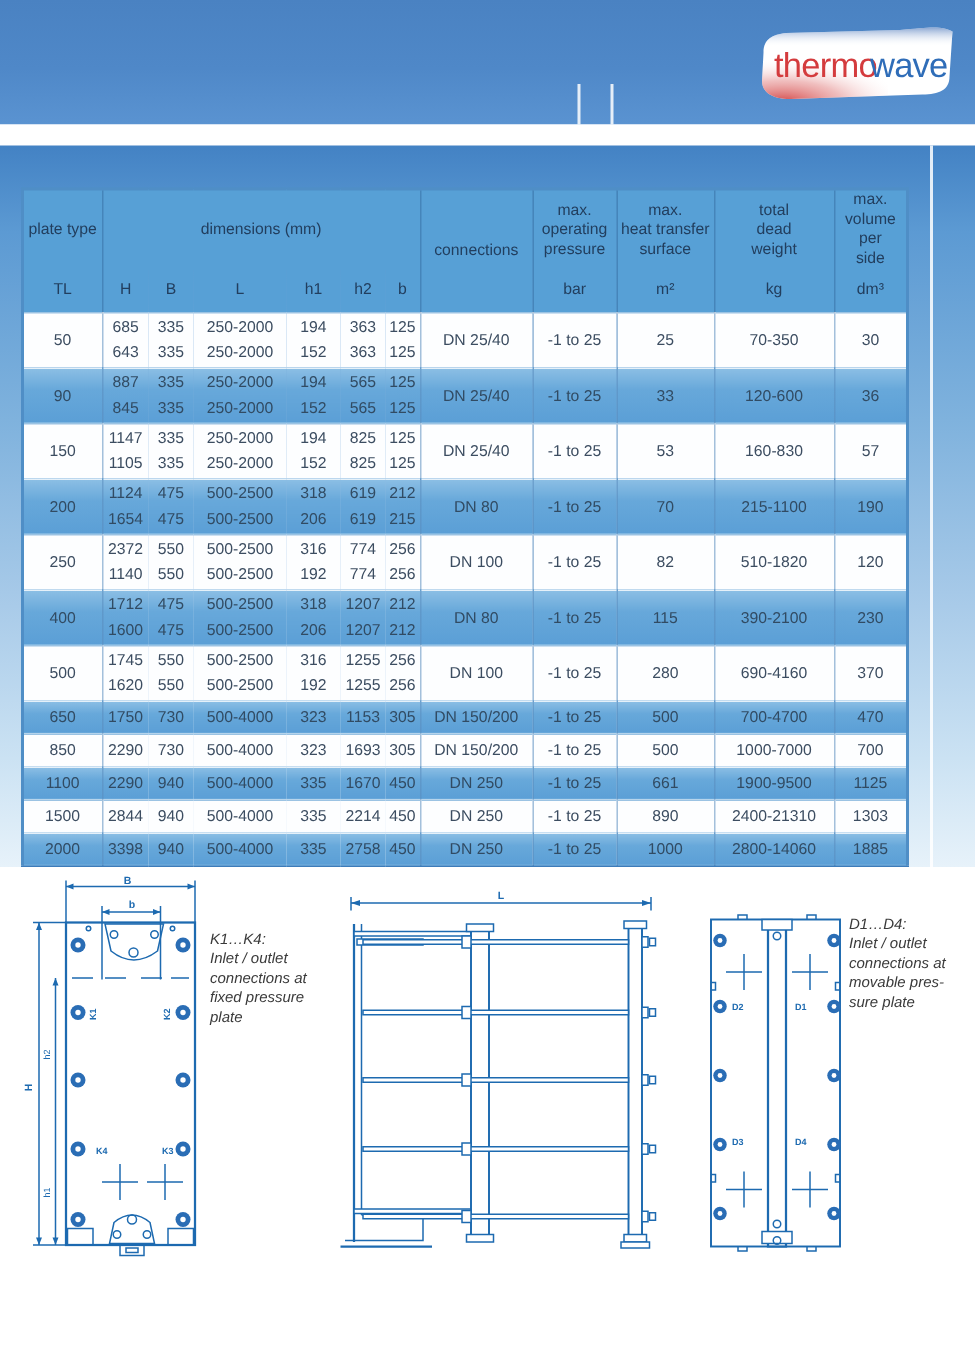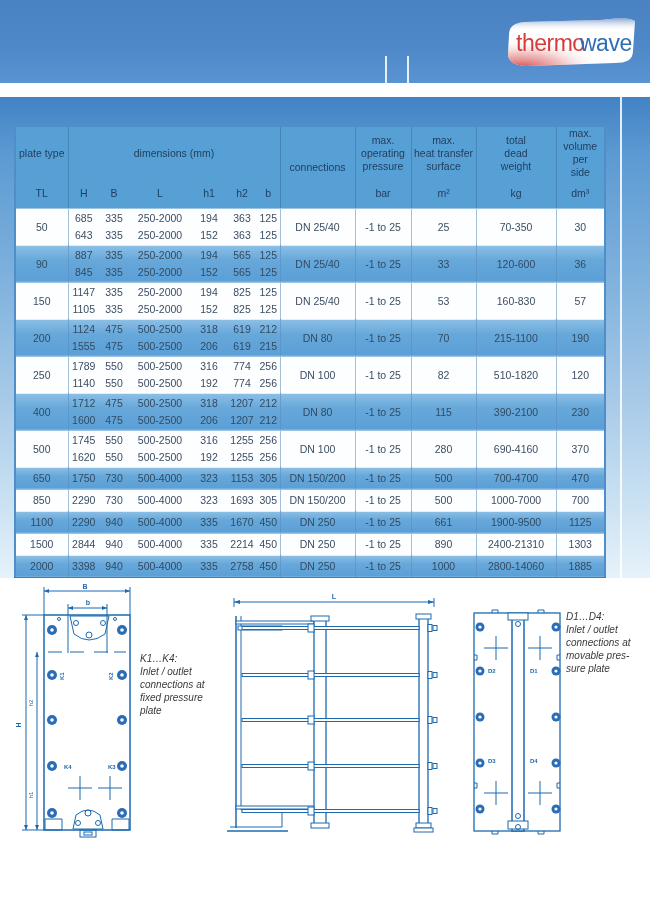--- a/index.html
+++ b/index.html
@@ -56,21 +56,21 @@
   tbody tr.sgl td{height:21px;}
   td.c-tl,td.c-d5,td.c-conn,td.c-press,td.c-surf,td.c-kg{border-right:1px solid rgba(90,140,190,.55);}
   .dimline{line-height:17px;height:17px;}
   
   .drawings{position:absolute;left:0;top:578px;width:650px;height:329px;background:#ffffff;}
   .caption{
     position:absolute;font-size:10px;line-height:1.3;color:#3a3a3a;
     white-space:pre-line;
     font-style:italic;
   }
-  .k-cap{left:140px;top:42px;width:95px;margin-top:32px;}
+  .k-cap{left:140px;top:42px;width:95px;}
   .d-cap{left:566px;top:32px;width:84px;}
   svg text{font-family:"Liberation Sans",sans-serif;}
   .draw{position:absolute;}
   .dw-left{left:12px;top:5px;}
   .dw-mid{left:222px;top:12px;}
   .dw-right{left:468px;top:25px;}
 </style>
 </head>
 <body>
 
@@ -249,21 +249,21 @@
         <td class="c-conn">DN 25/40</td>
         <td class="c-press">-1 to 25</td>
         <td class="c-surf">53</td>
         <td class="c-kg">160-830</td>
         <td class="c-vol">57</td>
       </tr>
       <tr class="shaded dbl">
         <td class="c-tl">200</td>
         <td class="c-dim c-d0">
           <div class="dimline">1124</div>
-          <div class="dimline">1555</div>
+          <div class="dimline">1654</div>
         </td>
         <td class="c-dim c-d1">
           <div class="dimline">475</div>
           <div class="dimline">475</div>
         </td>
         <td class="c-dim c-d2">
           <div class="dimline">500-2500</div>
           <div class="dimline">500-2500</div>
         </td>
         <td class="c-dim c-d3">
@@ -280,21 +280,21 @@
         </td>
         <td class="c-conn">DN 80</td>
         <td class="c-press">-1 to 25</td>
         <td class="c-surf">70</td>
         <td class="c-kg">215-1100</td>
         <td class="c-vol">190</td>
       </tr>
       <tr class="plain dbl">
         <td class="c-tl">250</td>
         <td class="c-dim c-d0">
-          <div class="dimline">1789</div>
+          <div class="dimline">2372</div>
           <div class="dimline">1140</div>
         </td>
         <td class="c-dim c-d1">
           <div class="dimline">550</div>
           <div class="dimline">550</div>
         </td>
         <td class="c-dim c-d2">
           <div class="dimline">500-2500</div>
           <div class="dimline">500-2500</div>
         </td>

